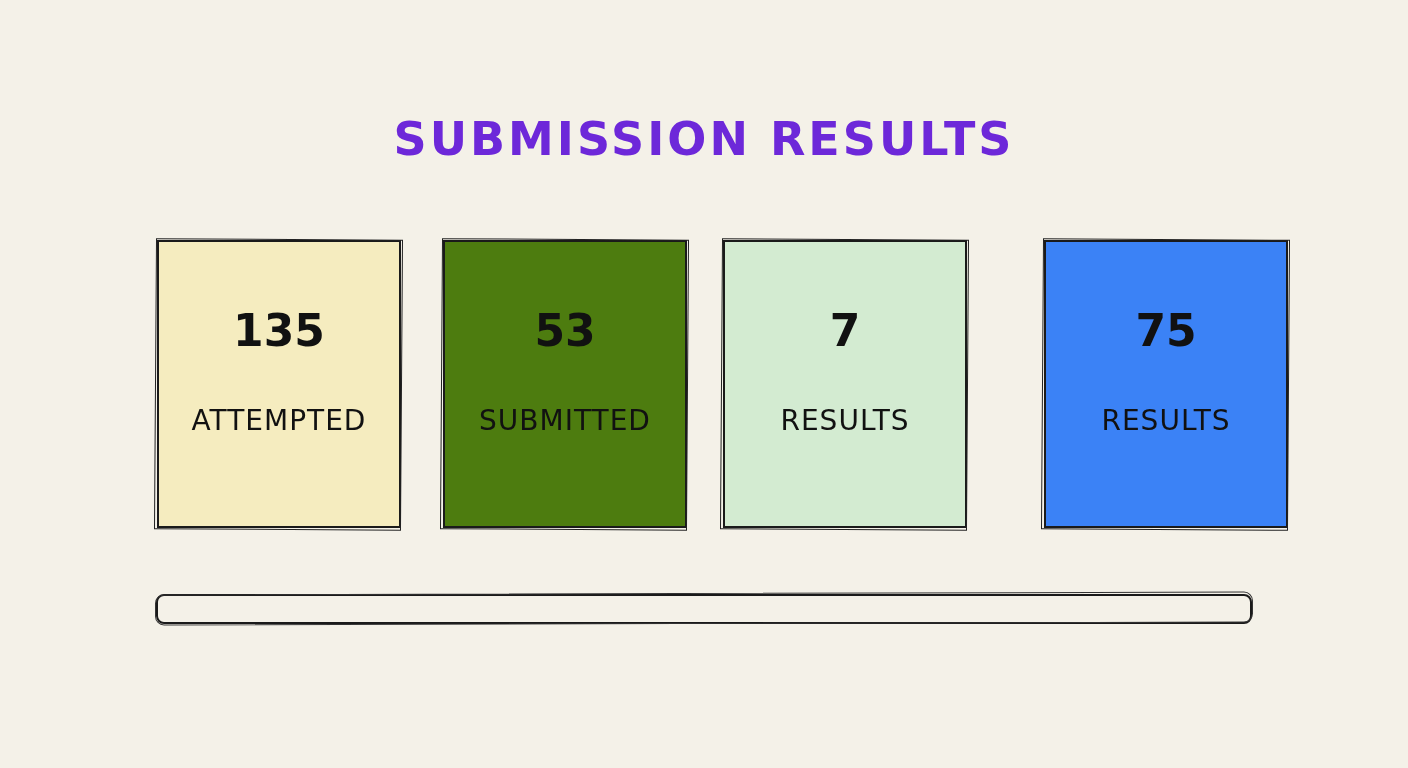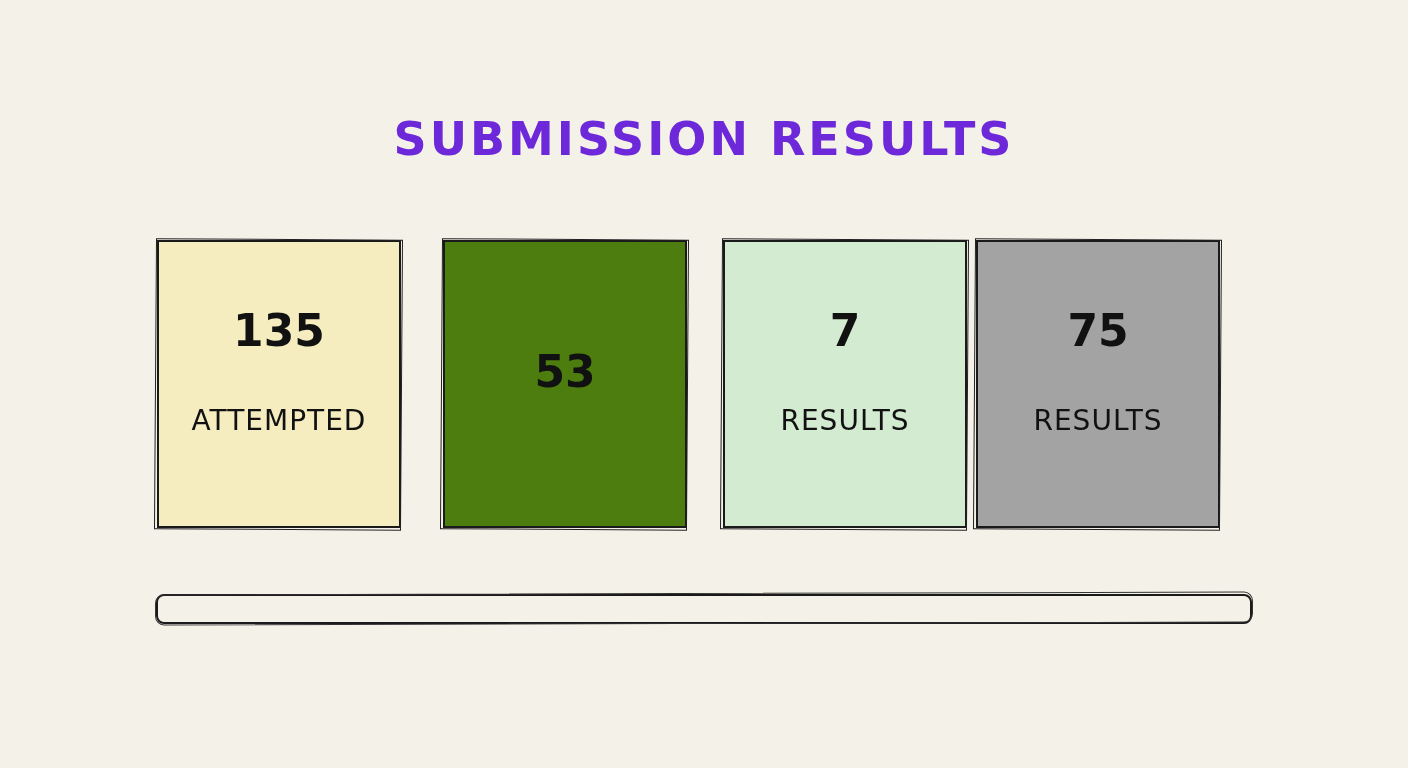--- a/index.html
+++ b/index.html
@@ -82,27 +82,28 @@
 
 <div class="title">SUBMISSION RESULTS</div>
 
 <div class="card" style="left:157px; background:#f5ecbf;">
   <div class="num">135</div>
   <div class="lbl">ATTEMPTED</div>
 </div>
 
 <div class="card" style="left:443px; background:#4d7c0f;">
   <div class="num">53</div>
+  <div class="lbl">SUBMITTED</div>
 </div>
 
 <div class="card" style="left:723px; background:#d3ebd1;">
   <div class="num">7</div>
   <div class="lbl">RESULTS</div>
 </div>
 
-<div class="card" style="left:976px; background:#a3a3a3;">
+<div class="card" style="left:1044px; background:#3b82f6;">
   <div class="num">75</div>
   <div class="lbl">RESULTS</div>
 </div>
 
 <div class="progress">
   <div class="progress-fill" style="width: 0%;"></div>
 </div>
 
 </body></html>

